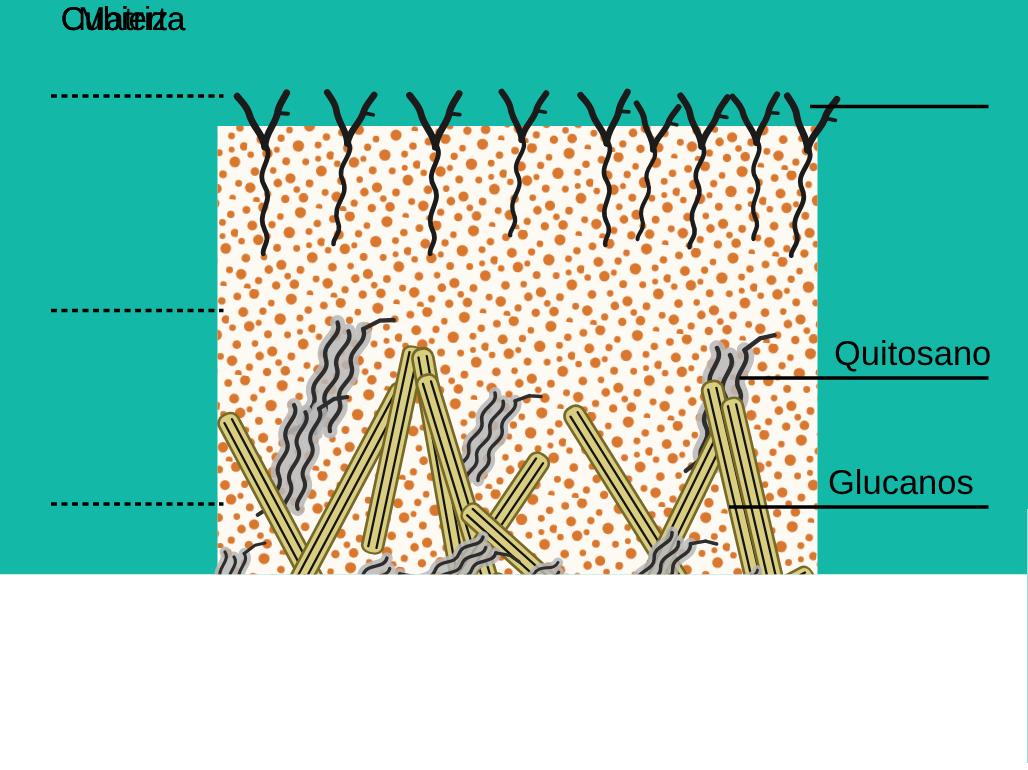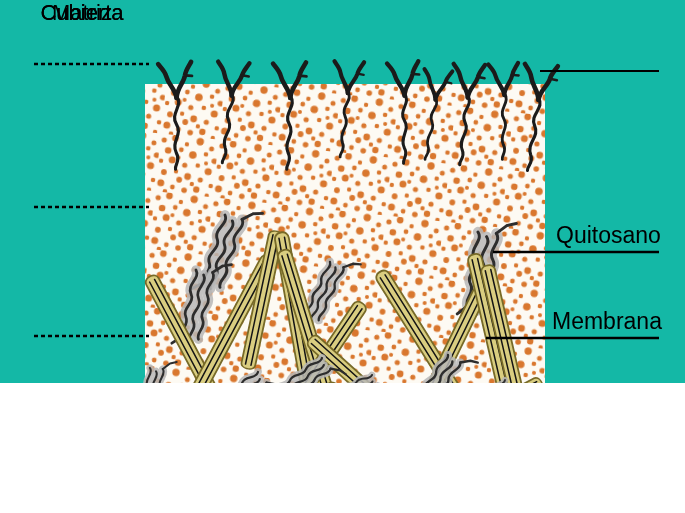--- a/index.html
+++ b/index.html
@@ -175,16 +175,16 @@
   <div class="lbl" style="left:0; top:281; width:164px">
   </div>
   <div class="lbl" style="left:0; top:407; width:164px">
     <div>Cubierta</div>
   </div>
 
   <div class="lbl lbl-right" style="left:556px; top:222px">
     <span>Quitosano</span>
   </div>
   <div class="lbl lbl-right" style="left:552px; top:308px">
-    <span>Membrana</span>
+    <span>Glucanos</span>
   </div>
 
 </div>
 
 </body></html>

